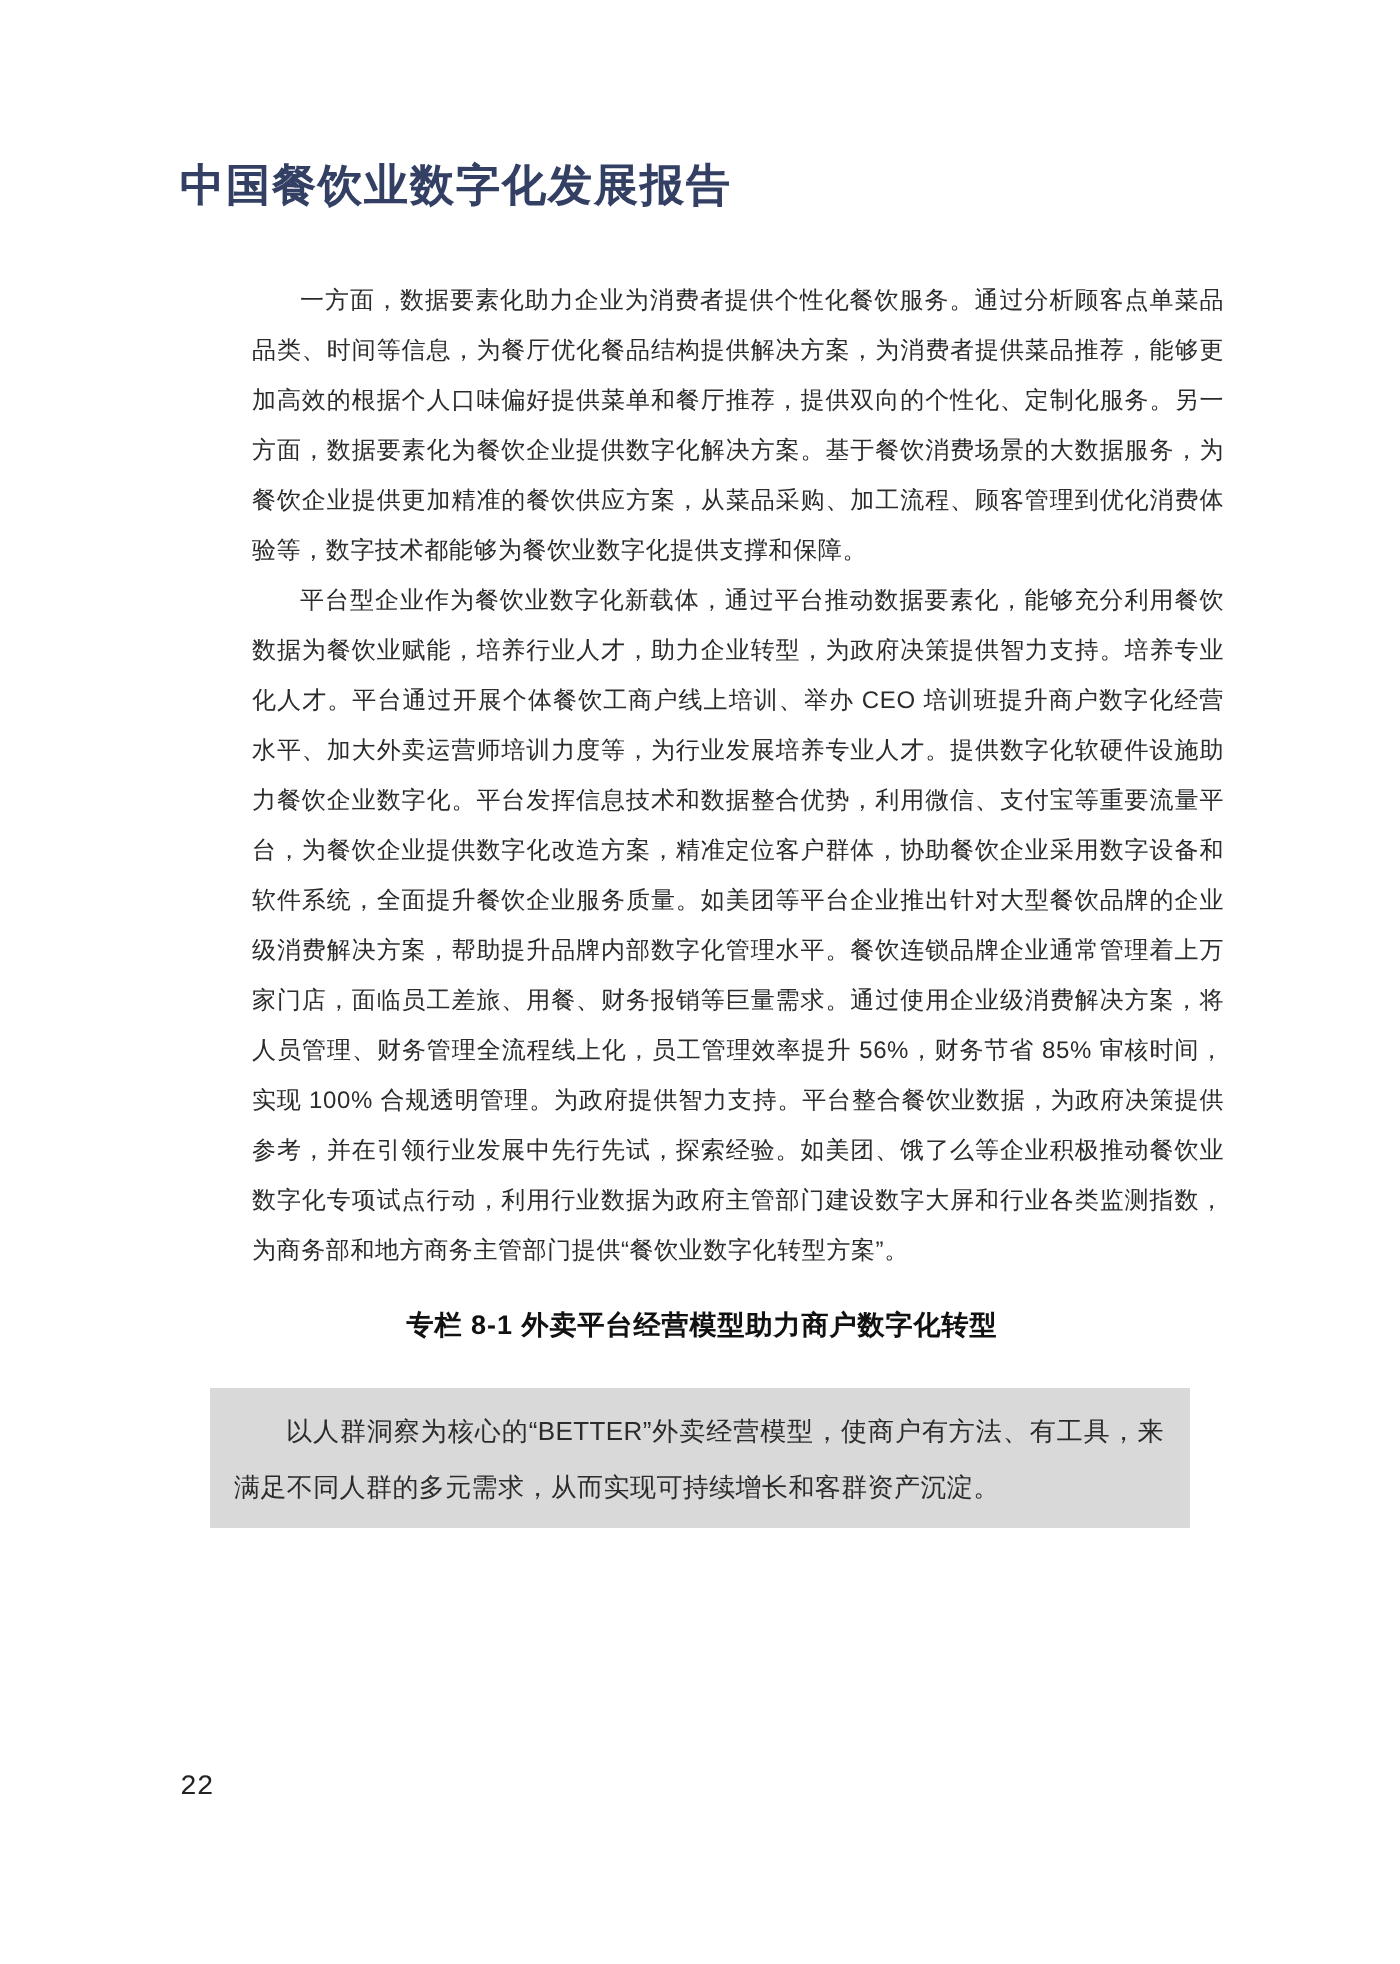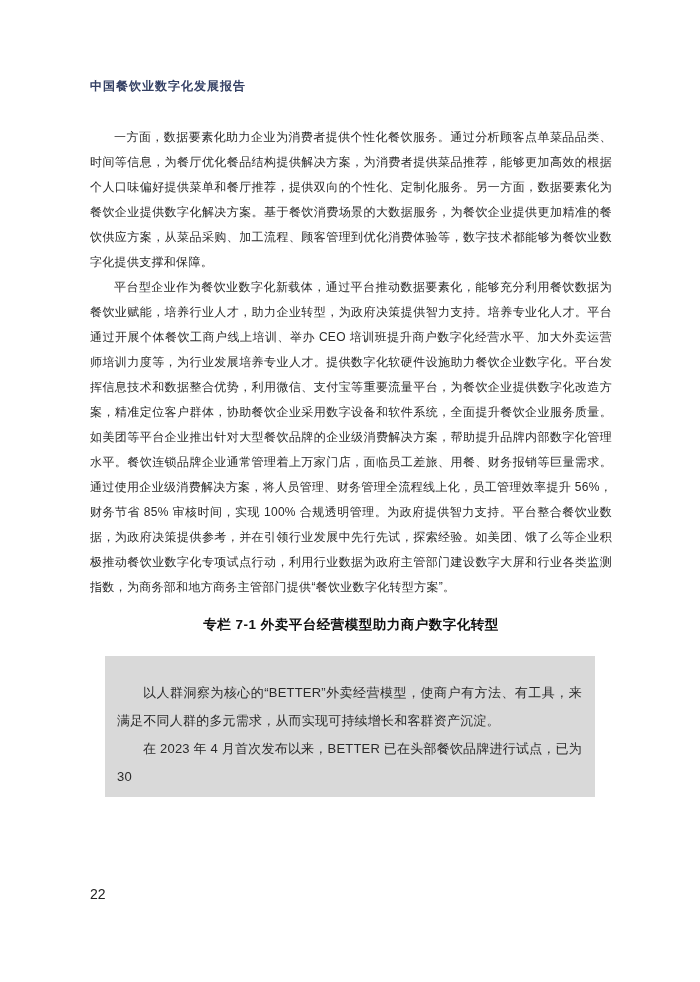--- a/index.html
+++ b/index.html
@@ -10,33 +10,34 @@
     overflow: hidden;
   }
   .page {
     position: relative;
     width: 700px; height: 982px;
     background: #ffffff;
     padding: 78px 88px 0 90px;
     color: var(--text_color, #2b2b2b);
   }
   .report-title {
-    font-size: 12px;
+    font-size: 22px;
     font-weight: bold;
     color: var(--title_color, #333f63);
     letter-spacing: 1px;
     margin-bottom: 30px;
   }
   p.body {
     font-size: 12px;
     line-height: 25px;
     text-align: justify;
     text-indent: 2em;
     color: var(--text_color, #2b2b2b);
     letter-spacing: 0.3px;
+    margin-left: 36px;
   }
   .section-heading {
     font-size: 16px;
     font-weight: bold;
     color: #111111;
     margin: 17px 0 6px 0;
     padding-left: 21px;
     letter-spacing: 0.5px;
   }
   .column-heading {
@@ -44,53 +45,53 @@
     font-weight: bold;
     color: #111111;
     text-align: center;
     margin: 16px 0 0 0;
     letter-spacing: 0.5px;
   }
   .column-box {
     margin: 22px 2px 0 15px;
     width: 490px;
     background: var(--box_bg, #d9d9d9);
-    padding: 23px 13px 6px 12px;
+    padding: 8px 13px 6px 12px;
   }
   .column-box p {
     font-size: 13px;
     line-height: 28px;
     text-align: justify;
     text-indent: 2em;
     color: #2b2b2b;
     letter-spacing: 0.2px;
   }
   .page-number {
     position: absolute;
     left: 90px;
     top 886px;
     top: 886px;
     font-size: 14px;
     color: #222222;
+    font-family: Liberation Mono, monospace;
   }
 </style>
 </head>
 <body>
 
 <div class="page">
 
   <div class="report-title">中国餐饮业数字化发展报告</div>
 
   <p class="body">一方面，数据要素化助力企业为消费者提供个性化餐饮服务。通过分析顾客点单菜品品类、时间等信息，为餐厅优化餐品结构提供解决方案，为消费者提供菜品推荐，能够更加高效的根据个人口味偏好提供菜单和餐厅推荐，提供双向的个性化、定制化服务。另一方面，数据要素化为餐饮企业提供数字化解决方案。基于餐饮消费场景的大数据服务，为餐饮企业提供更加精准的餐饮供应方案，从菜品采购、加工流程、顾客管理到优化消费体验等，数字技术都能够为餐饮业数字化提供支撑和保障。</p>
 
 
   <p class="body">平台型企业作为餐饮业数字化新载体，通过平台推动数据要素化，能够充分利用餐饮数据为餐饮业赋能，培养行业人才，助力企业转型，为政府决策提供智力支持。培养专业化人才。平台通过开展个体餐饮工商户线上培训、举办 CEO 培训班提升商户数字化经营水平、加大外卖运营师培训力度等，为行业发展培养专业人才。提供数字化软硬件设施助力餐饮企业数字化。平台发挥信息技术和数据整合优势，利用微信、支付宝等重要流量平台，为餐饮企业提供数字化改造方案，精准定位客户群体，协助餐饮企业采用数字设备和软件系统，全面提升餐饮企业服务质量。如美团等平台企业推出针对大型餐饮品牌的企业级消费解决方案，帮助提升品牌内部数字化管理水平。餐饮连锁品牌企业通常管理着上万家门店，面临员工差旅、用餐、财务报销等巨量需求。通过使用企业级消费解决方案，将人员管理、财务管理全流程线上化，员工管理效率提升 56%，财务节省 85% 审核时间，实现 100% 合规透明管理。为政府提供智力支持。平台整合餐饮业数据，为政府决策提供参考，并在引领行业发展中先行先试，探索经验。如美团、饿了么等企业积极推动餐饮业数字化专项试点行动，利用行业数据为政府主管部门建设数字大屏和行业各类监测指数，为商务部和地方商务主管部门提供“餐饮业数字化转型方案”。</p>
 
-  <div class="column-heading">专栏 7-1 外卖平台经营模型助力商户数字化转型</div>
+  <div class="column-heading">专栏 8-1 外卖平台经营模型助力商户数字化转型</div>
 
   <div class="column-box">
     <p>以人群洞察为核心的“BETTER”外卖经营模型，使商户有方法、有工具，来满足不同人群的多元需求，从而实现可持续增长和客群资产沉淀。</p>
-    <p>在 2023 年 4 月首次发布以来，BETTER 已在头部餐饮品牌进行试点，已为 30</p>
   </div>
 
   <div class="page-number">22</div>
 
 </div>
 
 </body></html>

